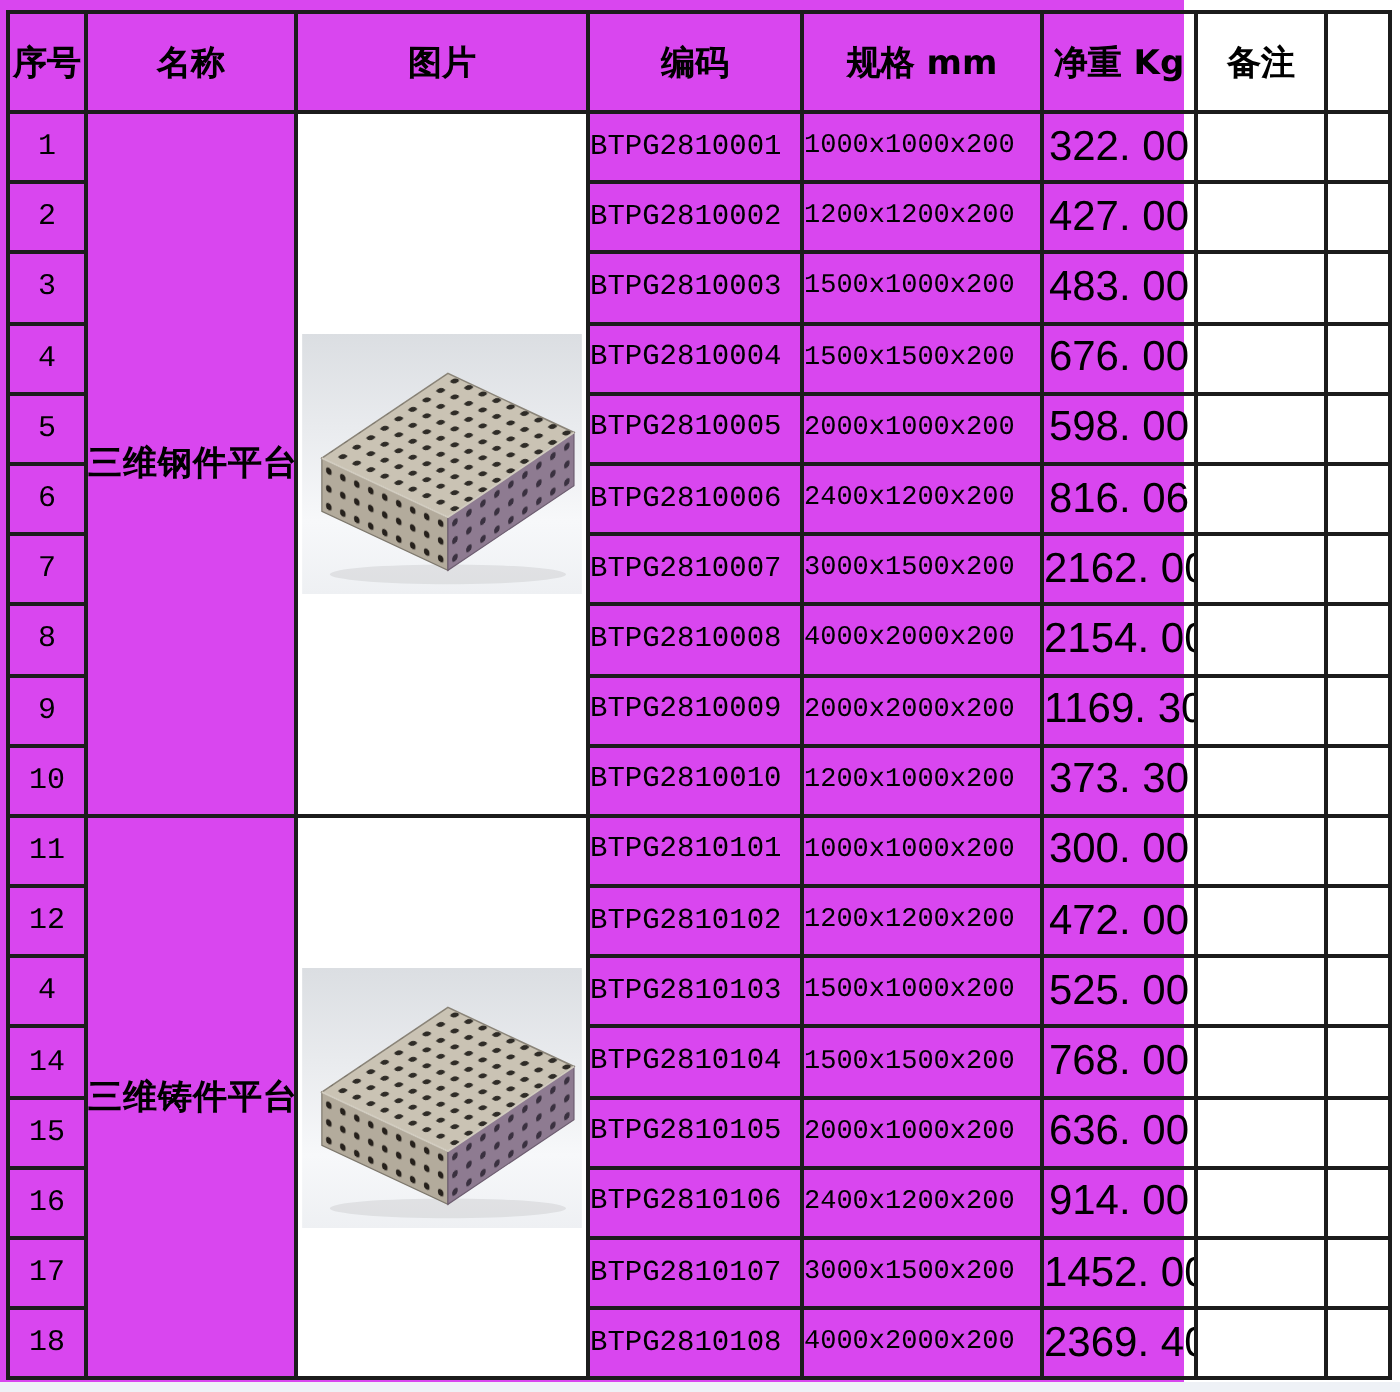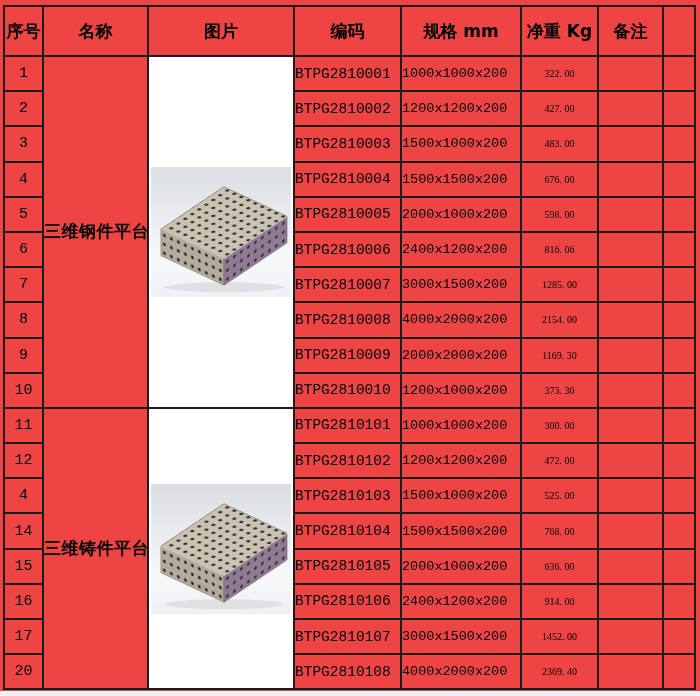--- a/index.html
+++ b/index.html
@@ -1,27 +1,27 @@
 <!DOCTYPE html>
 <html><head>
 <meta charset="utf-8">
 <style>
   html,body{margin:0;padding:0;background:#ffffff;width:700px;height:696px;overflow:hidden;
     font-family:"DejaVu Sans","Liberation Sans",sans-serif;}
-  .sheet{position:relative;width:700px;height:696px;background:#ef4444;}
+  .sheet{position:relative;width:592px;height:696px;background:#d946ef;}
   table.spec{position:absolute;left:3px;top:5px;width:691px;border-collapse:collapse;table-layout:fixed;}
   table.spec th,table.spec td{border:2px solid #1c1c1c;padding:0;overflow:hidden;}
   tr.hdr{height:50px;}
   tr.r{height:35.2px;}
   th{font-size:17px;font-weight:bold;color:#000;text-align:center;white-space:nowrap;}
   td{color:#000;}
   .num{text-align:center;font-family:"Liberation Mono","DejaVu Sans Mono",monospace;font-size:15px;}
   .code{text-align:left;padding-left:1px;font-family:"Liberation Mono","DejaVu Sans Mono",monospace;font-size:14.5px;white-space:nowrap;}
   .spec-c{text-align:left;padding-left:2px;font-family:"Liberation Mono","DejaVu Sans Mono",monospace;font-size:13.5px;white-space:nowrap;margin-left:16px;}
-  .weight{text-align:center;font-family:Liberation Serif, serif;font-size:10px;white-space:nowrap;}
+  .weight{text-align:center;font-family:Liberation Sans, sans-serif;font-size:21px;white-space:nowrap;}
   .gname{text-align:center;font-size:17px;font-weight:bold;white-space:nowrap;letter-spacing:0.5px;}
   .img-cell{text-align:center;vertical-align:middle;background:#ffffff;}
   svg.photo{display:block;margin:0 auto;}
   .bottom-strip{position:absolute;left:0;bottom:0;width:700px;height:5px;background:#eef1f6;}
   .hidden-defs{position:absolute;width:0;height:0;overflow:hidden;}
 </style>
 </head>
 <body>
 
 <svg class="hidden-defs" aria-hidden="true">
@@ -136,21 +136,21 @@
         <td class="code">BTPG2810006</td>
         <td class="spec-c">2400x1200x200</td>
         <td class="weight">816. 06</td>
         <td></td>
         <td></td>
       </tr>
       <tr class="r">
         <td class="num">7</td>
         <td class="code">BTPG2810007</td>
         <td class="spec-c">3000x1500x200</td>
-        <td class="weight">1285. 00</td>
+        <td class="weight">2162. 00</td>
         <td></td>
         <td></td>
       </tr>
       <tr class="r">
         <td class="num">8</td>
         <td class="code">BTPG2810008</td>
         <td class="spec-c">4000x2000x200</td>
         <td class="weight">2154. 00</td>
         <td></td>
         <td></td>
@@ -228,21 +228,21 @@
       </tr>
       <tr class="r">
         <td class="num">17</td>
         <td class="code">BTPG2810107</td>
         <td class="spec-c">3000x1500x200</td>
         <td class="weight">1452. 00</td>
         <td></td>
         <td></td>
       </tr>
       <tr class="r">
-        <td class="num">20</td>
+        <td class="num">18</td>
         <td class="code">BTPG2810108</td>
         <td class="spec-c">4000x2000x200</td>
         <td class="weight">2369. 40</td>
         <td></td>
         <td></td>
       </tr>
     </tbody>
   </table>
 
   <div class="bottom-strip"></div>

